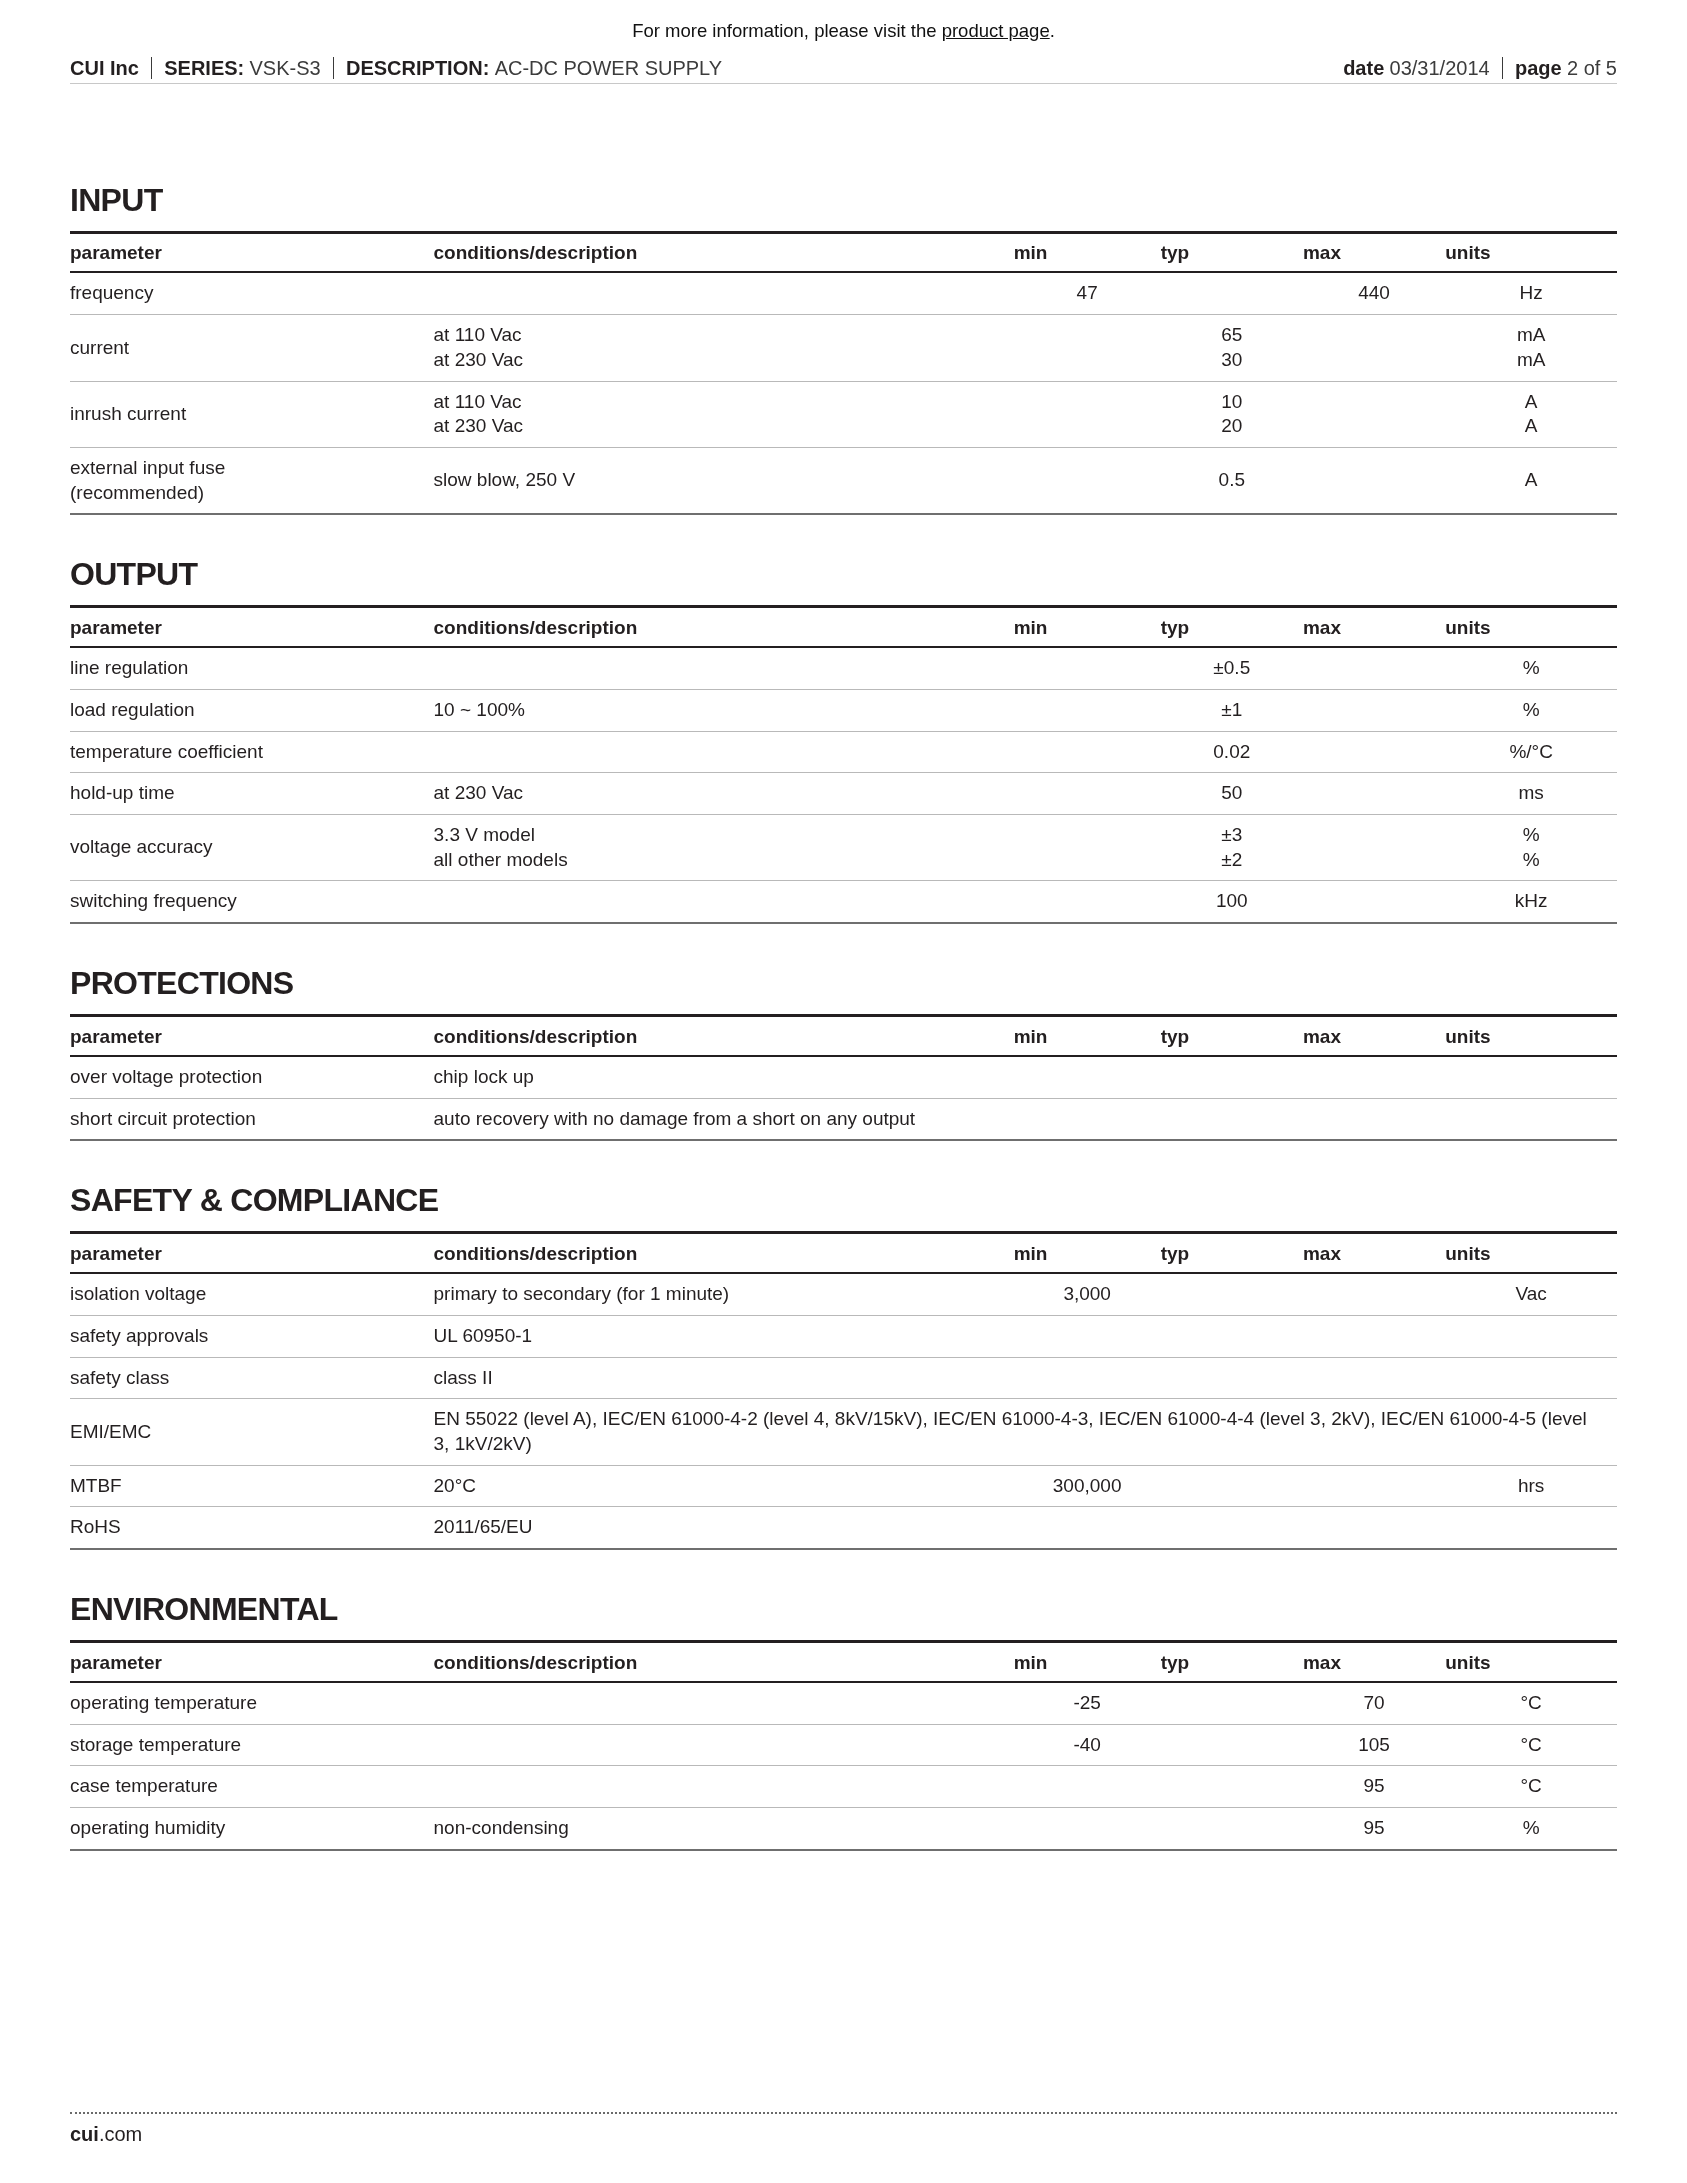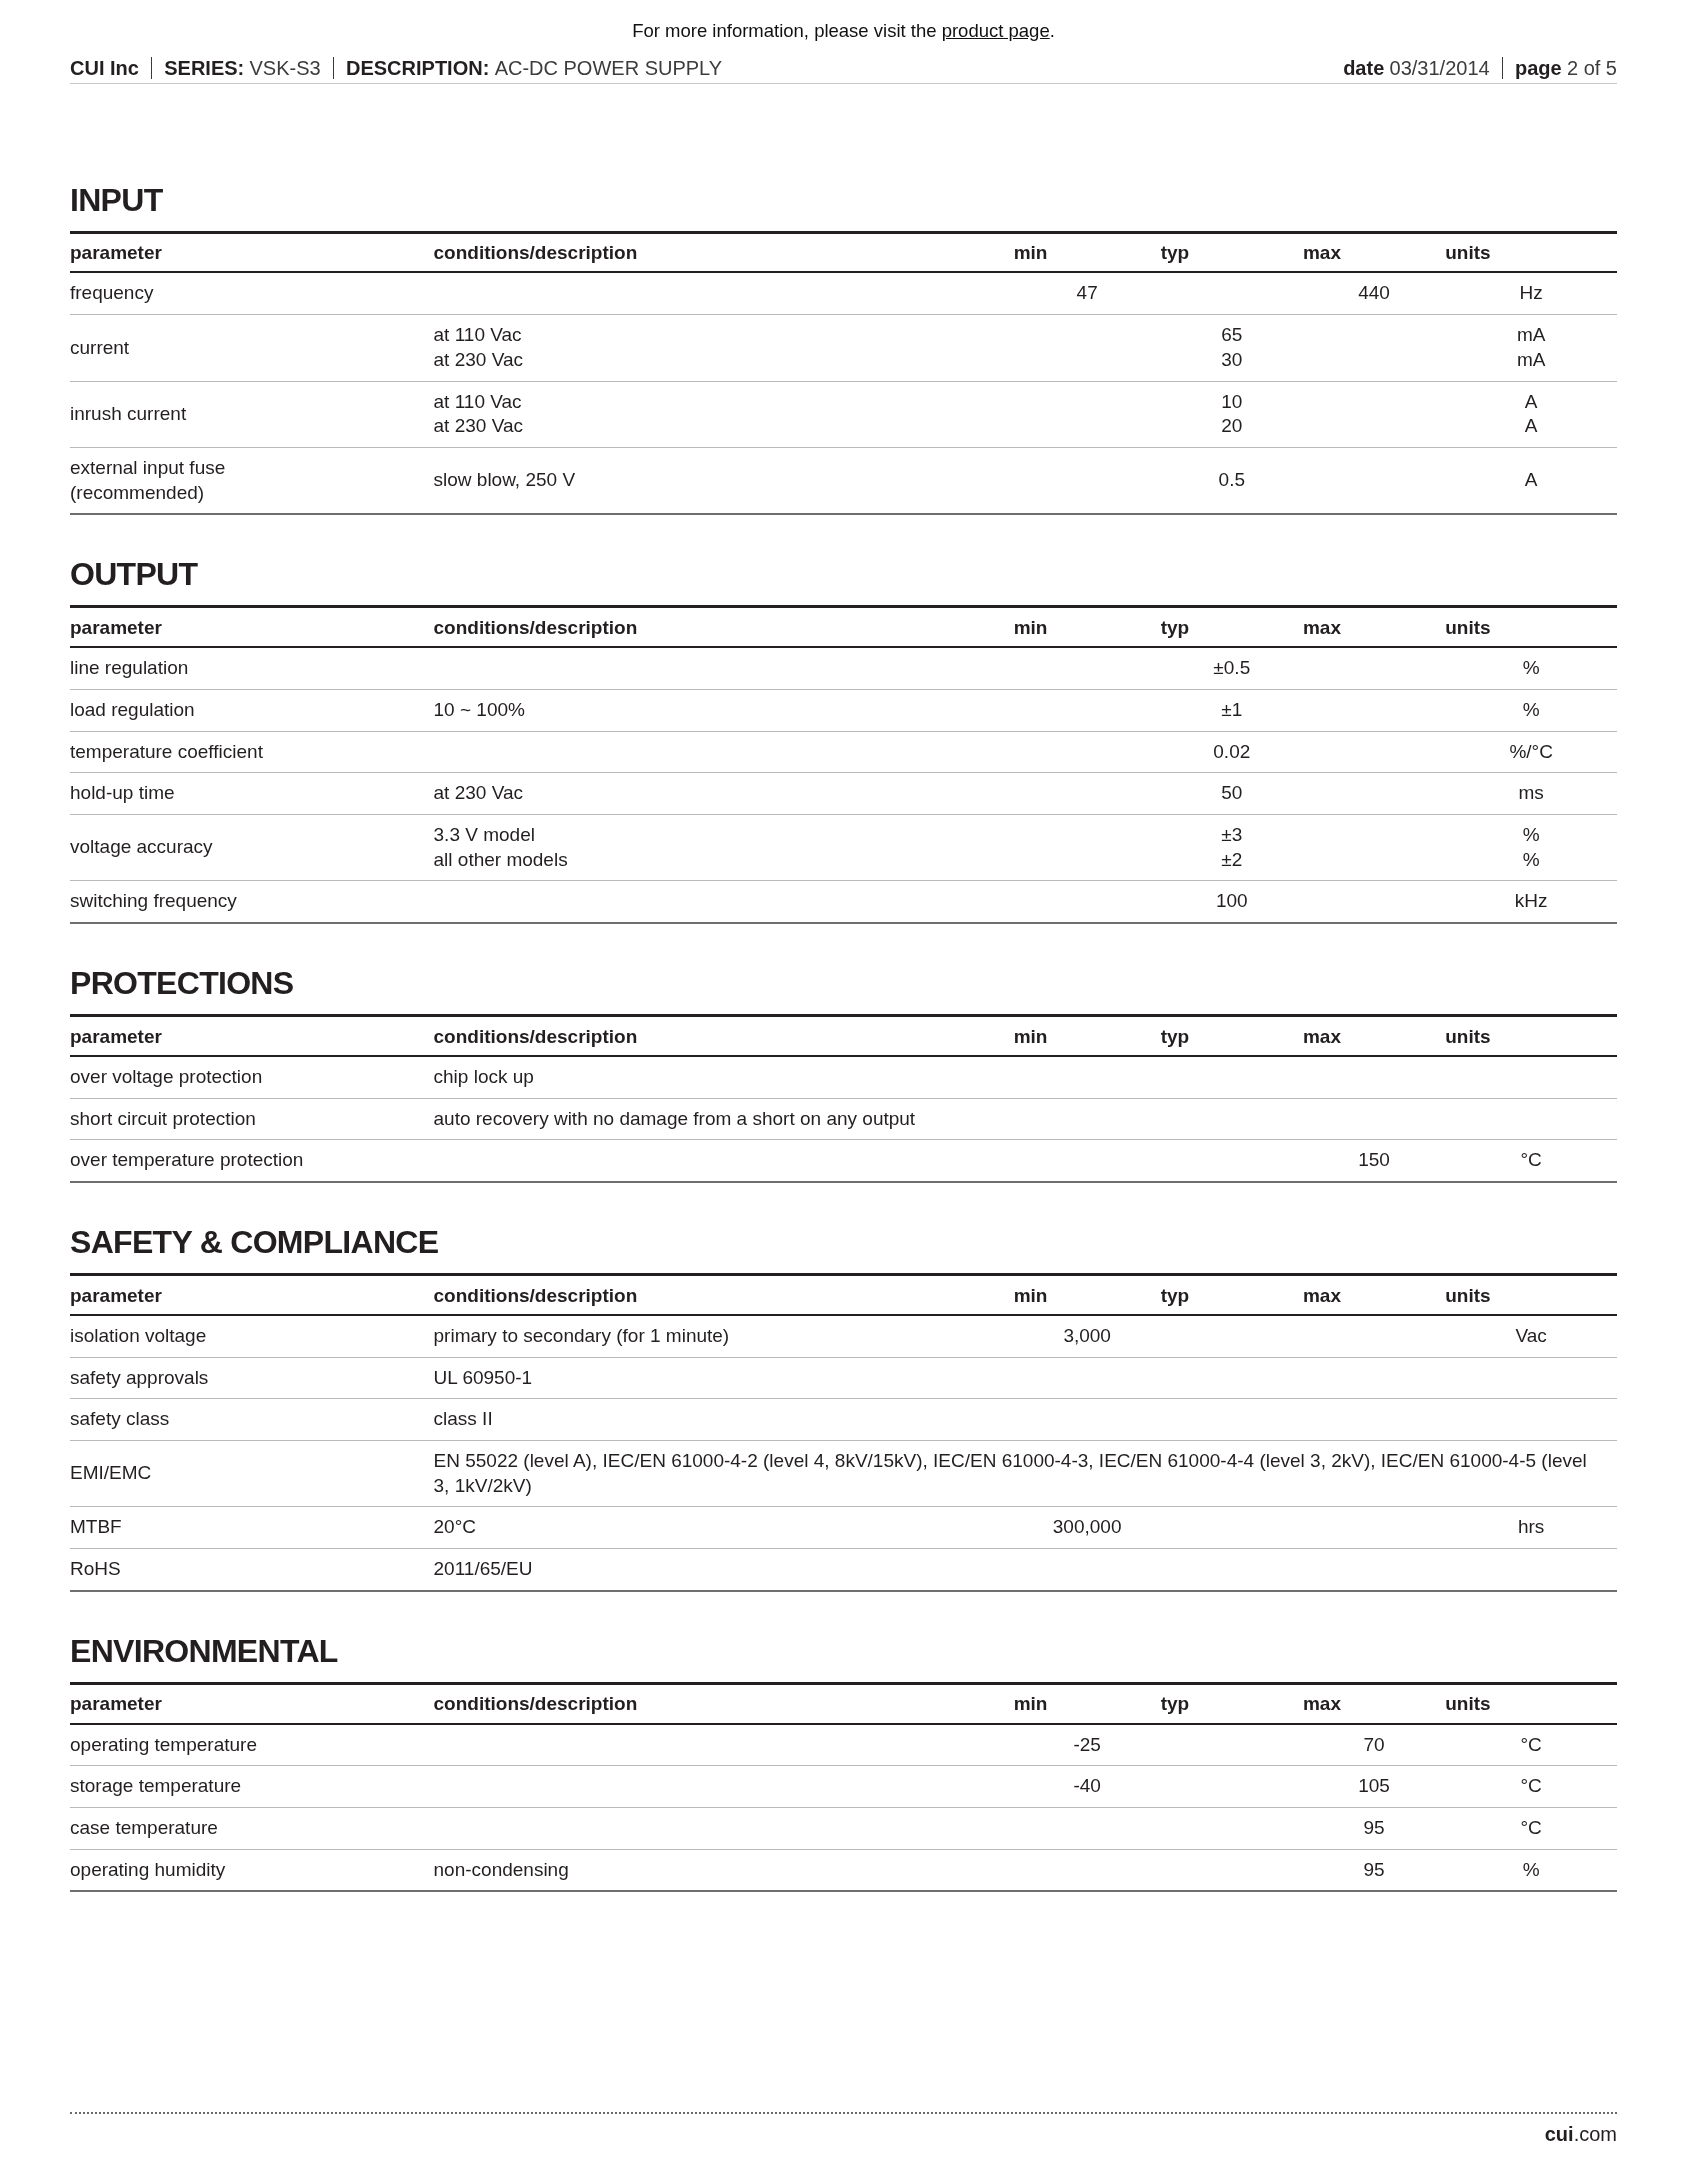--- a/index.html
+++ b/index.html
@@ -74,21 +74,21 @@
   .col4 { width: 9.2%; }
   .col5 { width: 11.1%; }
   th.col2, th.col3, th.col4, th.col5,
   td.col2, td.col3, td.col4, td.col5 { text-align: center; }
   td.col0 { padding-right: 13.2px; }
   td.col1 { padding-right: 10.6px; }
 
   .footer { margin-top: auto; }
   .footer-rule { border-top: 2px dotted #6a6a6a; height: 0; }
   .footer-site {
-    text-align: right;
+    text-align: left;
     font-size: 20px;
     padding-top: 9.3px;
     color: #231f20;
   }
 </style>
 </head>
 <body>
 
 <div class="page">
 
@@ -255,28 +255,20 @@
           </thead>
           <tbody>
             <tr>
               <td class="col0">over voltage protection</td>
               <td class="col1" colspan="5">chip lock up</td>
             </tr>
             <tr>
               <td class="col0">short circuit protection</td>
               <td class="col1" colspan="5">auto recovery with no damage from a short on any output</td>
             </tr>
-            <tr>
-              <td class="col0">over temperature protection</td>
-              <td class="col1"></td>
-              <td class="col2"></td>
-              <td class="col3"></td>
-              <td class="col4">150</td>
-              <td class="col5">°C</td>
-            </tr>
           </tbody>
         </table>
       </section>
       <section class="section">
         <h2 class="section-title">SAFETY &amp; COMPLIANCE</h2>
         <table class="spec-table">
           <thead>
             <tr>
               <th class="col0">parameter</th>
               <th class="col1">conditions/description</th>

